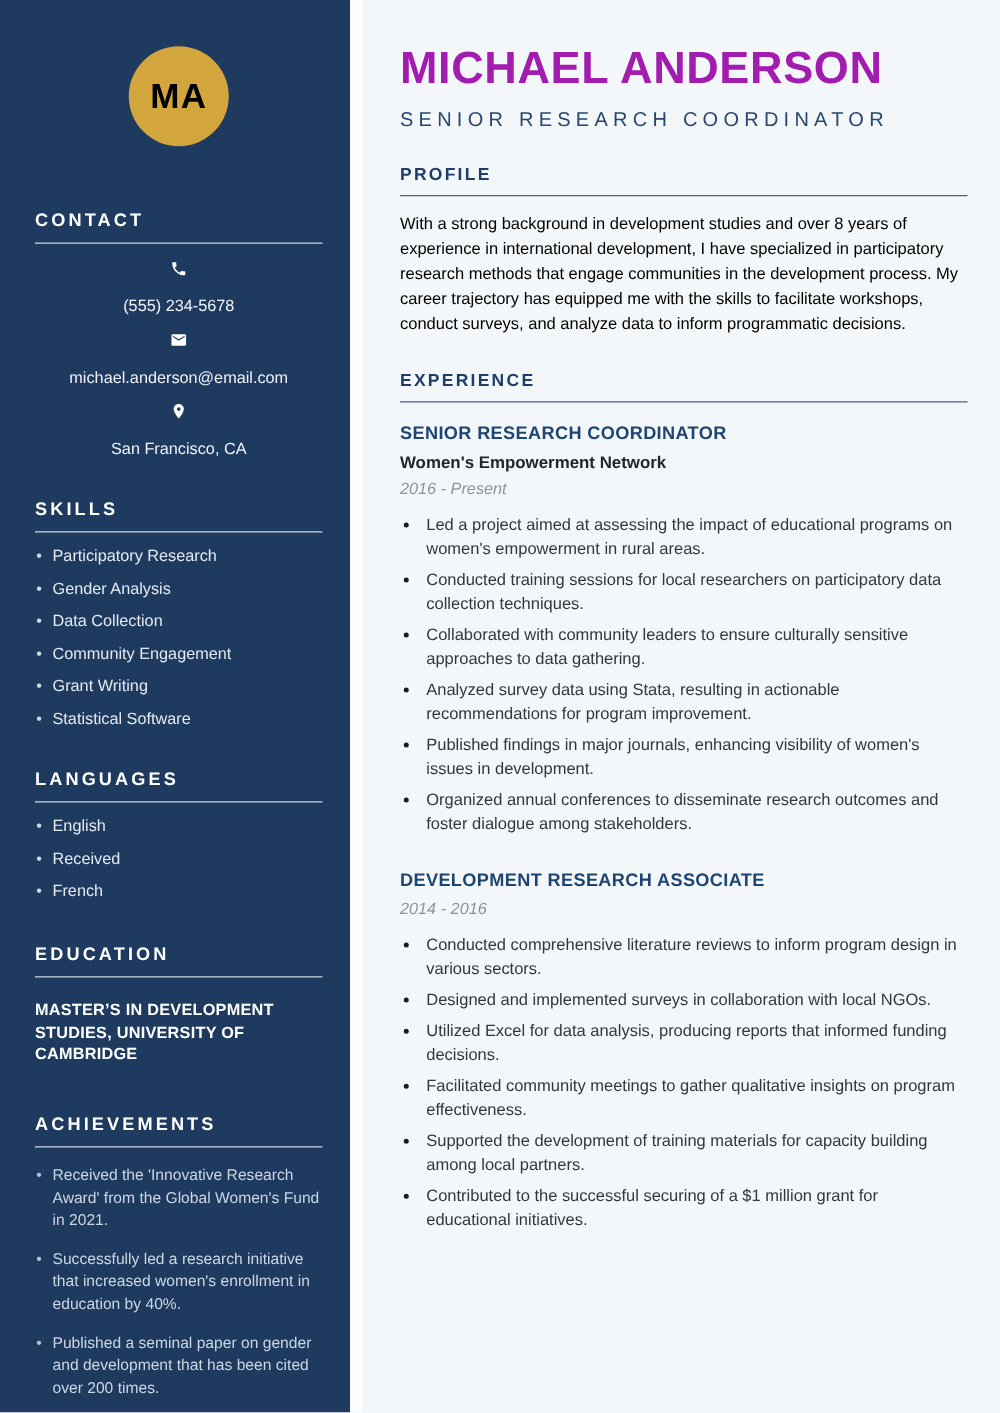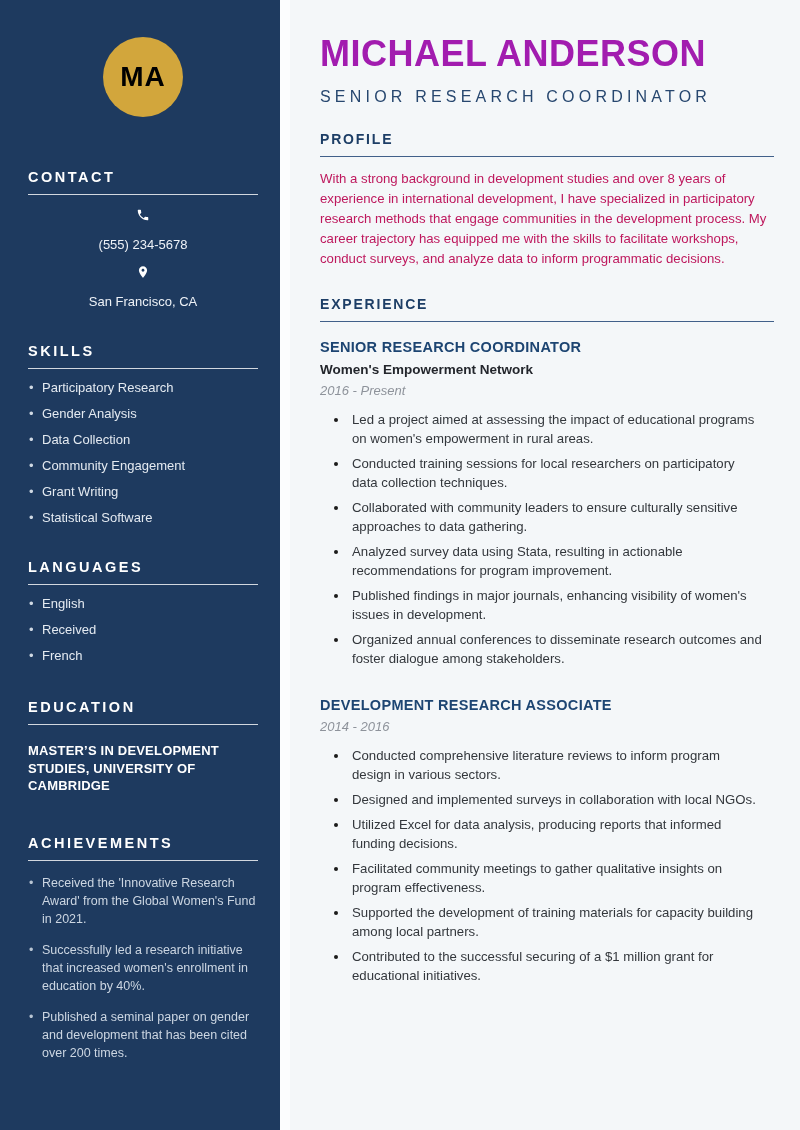--- a/index.html
+++ b/index.html
@@ -71,31 +71,31 @@
     color:#27476f;
   }
   .main-section h2{
     margin:0;font-size:14px;font-weight:bold;
     letter-spacing:1.8px;color:#1d3e66;
   }
   .main-rule{height:1px;background:#41608a;margin-top:9px;}
   .sec-profile{margin-top:25px;}
   .sec-experience{margin-top:27px;}
   .profile-text{
-    margin-top:12px;font-size:13.2px;line-height:20px;color:#be185d;
+    margin-top:12px;font-size:13.2px;line-height:20px;color:#000000;
   }
   .job{margin-top:17px;}
   .job + .job{margin-top:29px;}
   .job h3{
     margin:0;font-size:14.5px;font-weight:bold;
     color:#1d4572;letter-spacing:.3px;
   }
   .company{margin-top:7px;font-size:13.5px;font-weight:bold;color:#23262c;}
   .dates{margin-top:6px;font-size:13px;font-style:italic;color:#8e939b;}
-  .job ul{margin:12px 12px 0;padding-left:17px;}
+  .job ul{margin:12px 1px 0;padding-left:17px;}
   .job li{
     font-size:13.2px;line-height:19px;color:#33373c;
     margin-top:6px;padding-left:3px;
   }
   .job li::marker{color:#1b1b1b;}
 </style>
 </head>
 <body>
 
 <aside class="sidebar">
@@ -106,20 +106,28 @@
   <section class="side-section sec-contact">
     <h2>CONTACT</h2>
     <div class="side-rule"></div>
     <div class="contact-row">
       <span>
         <svg width="14" height="14" viewBox="0 0 24 24" fill="#ffffff">
             <path d="M6.62 10.79c1.44 2.83 3.76 5.14 6.59 6.59l2.2-2.2c.27-.27.67-.36 1.02-.24 1.12.37 2.33.57 3.57.57.55 0 1 .45 1 1V20c0 .55-.45 1-1 1-9.39 0-17-7.61-17-17 0-.55.45-1 1-1h3.5c.55 0 1 .45 1 1 0 1.25.2 2.45.57 3.57.11.35.03.74-.25 1.02l-2.2 2.2z"></path>
           </svg>
       </span>
       <span>(555) 234-5678</span>
+    </div>
+    <div class="contact-row">
+      <span>
+        <svg width="14" height="14" viewBox="0 0 24 24" fill="#ffffff">
+            <path d="M20 4H4c-1.1 0-1.99.9-1.99 2L2 18c0 1.1.9 2 2 2h16c1.1 0 2-.9 2-2V6c0-1.1-.9-2-2-2zm0 4l-8 5-8-5V6l8 5 8-5v2z"></path>
+          </svg>
+      </span>
+      <span>michael.anderson@email.com</span>
     </div>
     <div class="contact-row">
       <span>
         <svg width="14" height="14" viewBox="0 0 24 24" fill="#ffffff">
             <path d="M12 2C8.13 2 5 5.13 5 9c0 5.25 7 13 7 13s7-7.75 7-13c0-3.87-3.13-7-7-7zm0 9.5c-1.38 0-2.5-1.12-2.5-2.5s1.12-2.5 2.5-2.5 2.5 1.12 2.5 2.5-1.12 2.5-2.5 2.5z"></path>
           </svg>
       </span>
       <span>San Francisco, CA</span>
     </div>
   </section>

